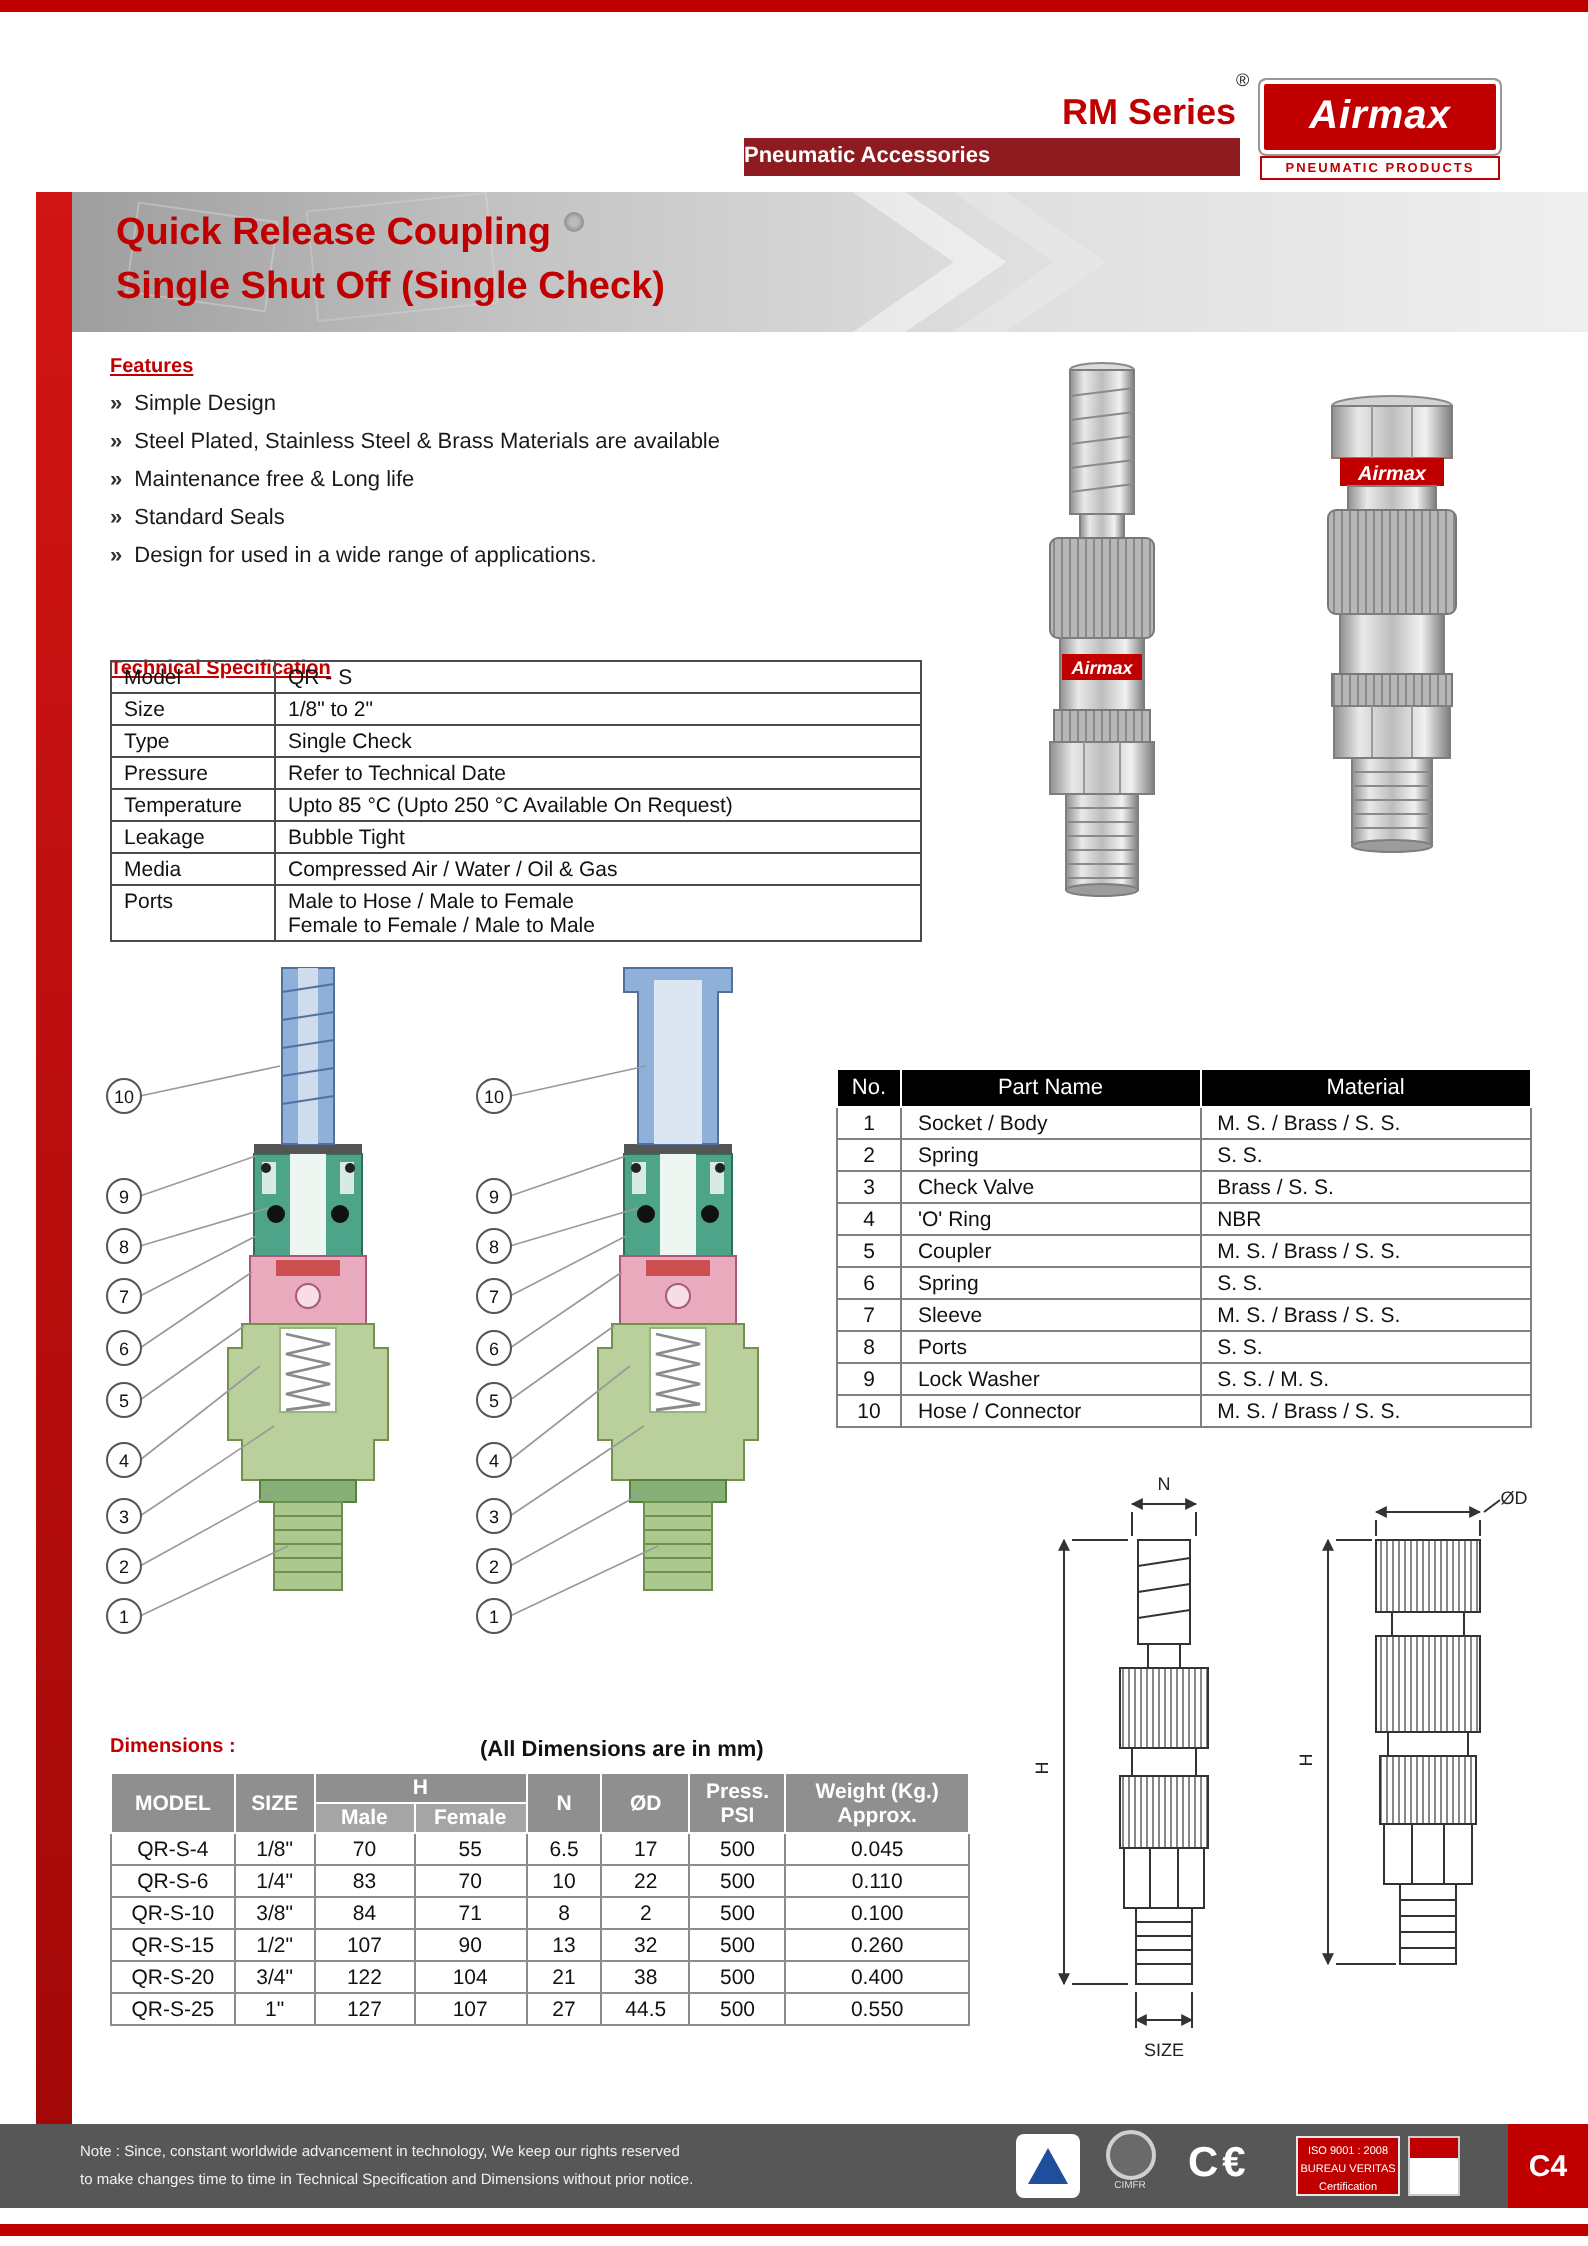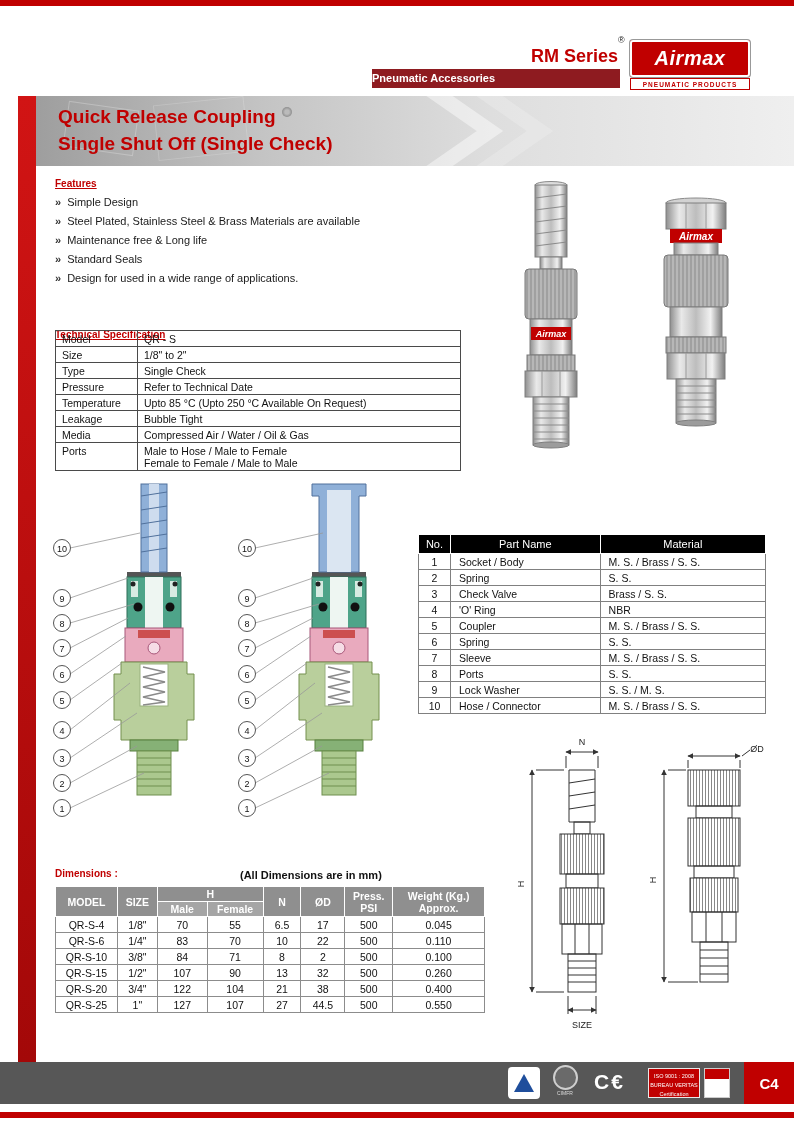--- a/index.html
+++ b/index.html
@@ -66,21 +66,21 @@
   .dims-head{position:absolute;left:55px;top:868px}
   .dims-note{position:absolute;left:240px;top:869px;width:245px;text-align:left;font-weight:bold;font-size:11px;color:#111}
   .dims-table{position:absolute;left:55px;top:886px;width:430px;border-collapse:collapse;font-size:10.5px;text-align:center;color:#111}
   .dims-table th{background:#8f8f8f;color:#fff;border:1px solid #fff;font-size:10.5px;font-weight:bold;padding:1px 2px}
   .dims-table th.sub{background:#a5a5a5}
   .dims-table td{border:1px solid #8c8c8c;padding:1.5px 2px}
 
   
   .footer{position:absolute;left:0;top:1062px;width:794px;height:42px;background:#575757}
   .footer-note{position:absolute;left:40px;top:7px;color:#f0f0f0;font-size:7.5px;line-height:1.8}
-  .page-code{position:absolute;right:0;top:0;width:50px;height:42px;background:#c00000;color:#fff;font-size:15px;
+  .page-code{position:absolute;right:0;top:0;width:40px;height:42px;background:#c00000;color:#fff;font-size:15px;
     font-weight:bold;display:flex;align-items:center;justify-content:center}
   .bis{position:absolute;left:508px;top:5px;width:32px;height:32px;background:#fff;border-radius:4px;
     display:flex;align-items:center;justify-content:center}
   .bis-tri{width:0;height:0;border-left:10px solid transparent;border-right:10px solid transparent;
     border-bottom:18px solid #1f4e9c}
   .cimfr{position:absolute;left:548px;top:3px;width:34px;text-align:center;color:#ddd;font-size:5px}
   .cimfr-circle{width:25px;height:25px;border:2px solid #cfcfcf;border-radius:50%;margin:0 auto;background:#6a6a6a}
   .ce{position:absolute;left:594px;top:8px;color:#fff;font-size:21px;font-weight:bold;letter-spacing:2px}
   .iso{position:absolute;left:648px;top:6px;width:52px;height:30px;background:#c00000;border:1px solid #e8e8e8;
     color:#fff;font-size:5.5px;text-align:center;padding-top:3px;line-height:1.6}
@@ -589,20 +589,24 @@
           <td>107</td>
           <td>27</td>
           <td>44.5</td>
           <td>500</td>
           <td>0.550</td>
         </tr>
     </tbody>
   </table>
 
   <div class="footer">
+    <div class="footer-note">
+      <div>Note : Since, constant worldwide advancement in technology, We keep  our rights reserved</div>
+      <div>to make changes time to time in Technical Specification and Dimensions without prior notice.</div>
+    </div>
     <div class="bis">
         <div class="bis-tri"></div>
       </div>
     <div class="cimfr">
       <div class="cimfr-circle"></div>
       <span>CIMFR</span>
     </div>
     <div class="ce">C€</div>
     <div class="iso">
       <div>ISO 9001 : 2008</div>

